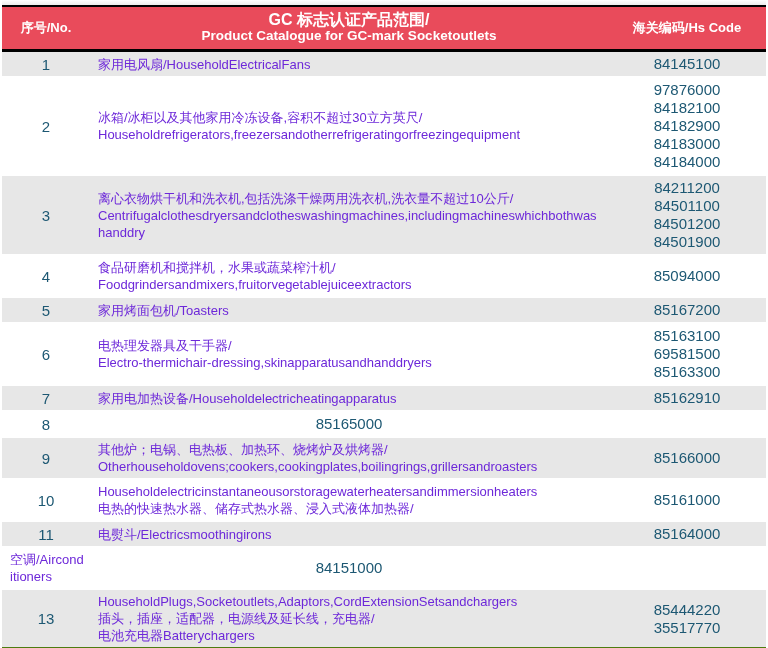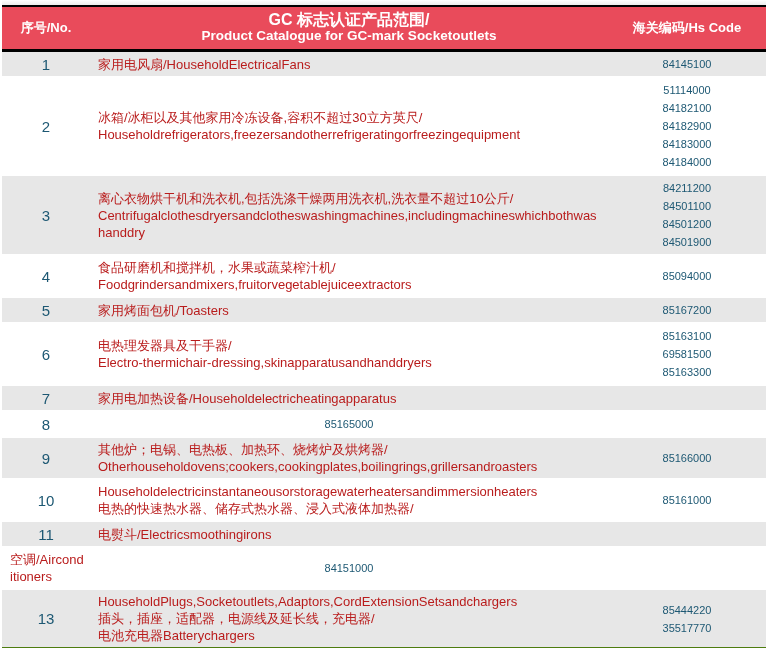--- a/index.html
+++ b/index.html
@@ -48,33 +48,33 @@
     justify-content: center;
     color: #1d5873;
     font-size: 15px;
     padding: 3px 0;
   }
   .cell-product {
     display: flex;
     flex-direction: column;
     justify-content: center;
     padding: 3px 6px 3px 8px;
-    color: #b91c1c;
+    color: #6d28d9;
     font-size: 13px;
     line-height: 17px;
     word-break: break-all;
     min-height: 24px;
   }
   .cell-code {
     display: flex;
     flex-direction: column;
     align-items: center;
     justify-content: center;
     color: #1d5873;
-    font-size: 11px;
+    font-size: 15px;
     line-height: 18px;
     padding: 3px 0;
     text-align: center;
   }
   .bottom-strip {
     height: 12px;
     background: #efefef;
   }
 </style>
 </head>
@@ -108,21 +108,21 @@
               <div>84145100</div>
             </div>
   </div>
           <div class="row">
     <div class="cell-no">2</div>
     <div class="cell-product">
               <div>冰箱/冰柜以及其他家用冷冻设备,容积不超过30立方英尺/</div>
               <div>Householdrefrigerators,freezersandotherrefrigeratingorfreezingequipment</div>
             </div>
     <div class="cell-code">
-              <div>51114000</div>
+              <div>97876000</div>
               <div>84182100</div>
               <div>84182900</div>
               <div>84183000</div>
               <div>84184000</div>
             </div>
   </div>
           <div class="row odd">
     <div class="cell-no">3</div>
     <div class="cell-product">
               <div>离心衣物烘干机和洗衣机,包括洗涤干燥两用洗衣机,洗衣量不超过10公斤/</div>
@@ -164,20 +164,23 @@
               <div>85163100</div>
               <div>69581500</div>
               <div>85163300</div>
             </div>
   </div>
           <div class="row odd">
     <div class="cell-no">7</div>
     <div class="cell-product">
               <div>家用电加热设备/Householdelectricheatingapparatus</div>
             </div>
+    <div class="cell-code">
+              <div>85162910</div>
+            </div>
   </div>
           <div class="row">
     <div class="cell-no">8</div>
     <div class="cell-code">
               <div>85165000</div>
             </div>
   </div>
           <div class="row odd">
     <div class="cell-no">9</div>
     <div class="cell-product">
@@ -195,20 +198,23 @@
               <div>电热的快速热水器、储存式热水器、浸入式液体加热器/</div>
             </div>
     <div class="cell-code">
               <div>85161000</div>
             </div>
   </div>
           <div class="row odd">
     <div class="cell-no">11</div>
     <div class="cell-product">
               <div>电熨斗/Electricsmoothingirons</div>
+            </div>
+    <div class="cell-code">
+              <div>85164000</div>
             </div>
   </div>
           <div class="row">
     <div class="cell-product">
               <div>空调/Airconditioners</div>
             </div>
     <div class="cell-code">
               <div>84151000</div>
             </div>
   </div>

